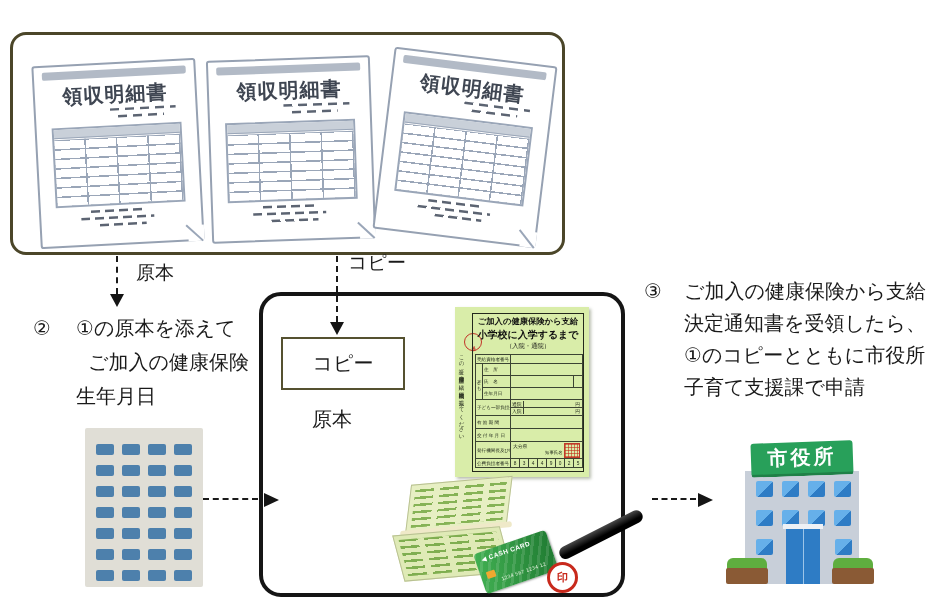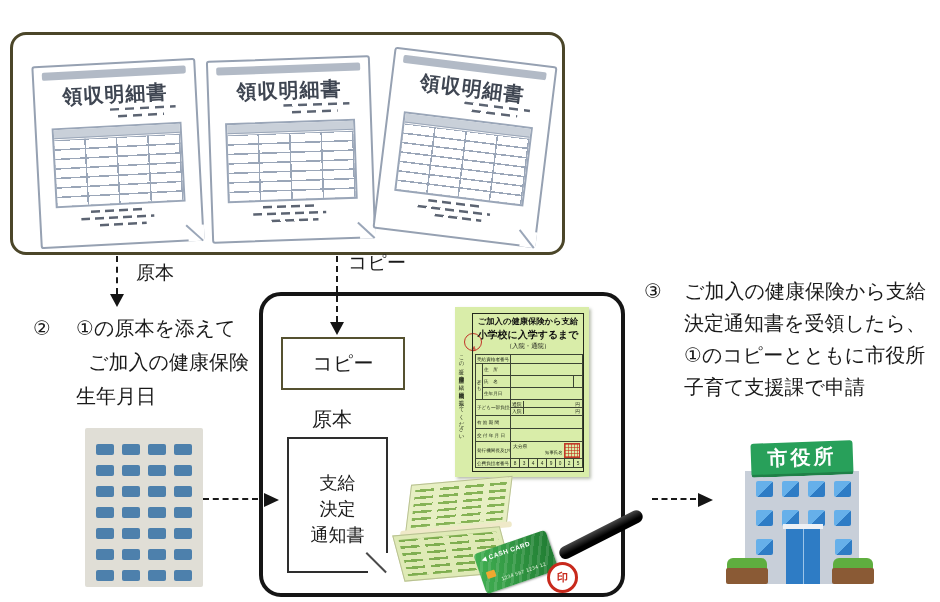--- a/index.html
+++ b/index.html
@@ -238,26 +238,20 @@
 
   <div class="abs hdash" id="arrC-line"></div>
   <div class="abs ah-right" id="arrC-head"></div>
 
   <div class="abs" id="center-box"></div>
   <div class="abs" id="copy-box">
     <span>コピー</span>
   </div>
   <div class="abs t19" id="lbl-genpon-in">原本</div>
 
-  <div class="abs" id="notice-doc">
-    <div class="doc-line" id="doc-l1">支給</div>
-    <div class="doc-line" id="doc-l2">決定</div>
-    <div class="doc-line" id="doc-l3">通知書</div>
-    <div class="doc-fold"></div>
-  </div>
 
   <div class="abs" id="card">
     <div id="card-side">この証を健康保険証と一緒に医療機関に提示してください</div>
     <div id="card-stamp">見本</div>
     <div id="card-inner">
       <div id="card-title">ご加入の健康保険から支給</div>
       <div id="card-sub">小学校に入学するまで</div>
       <div id="card-sub2">（入院・通院）</div>
       <table id="card-table">
         <colgroup>

